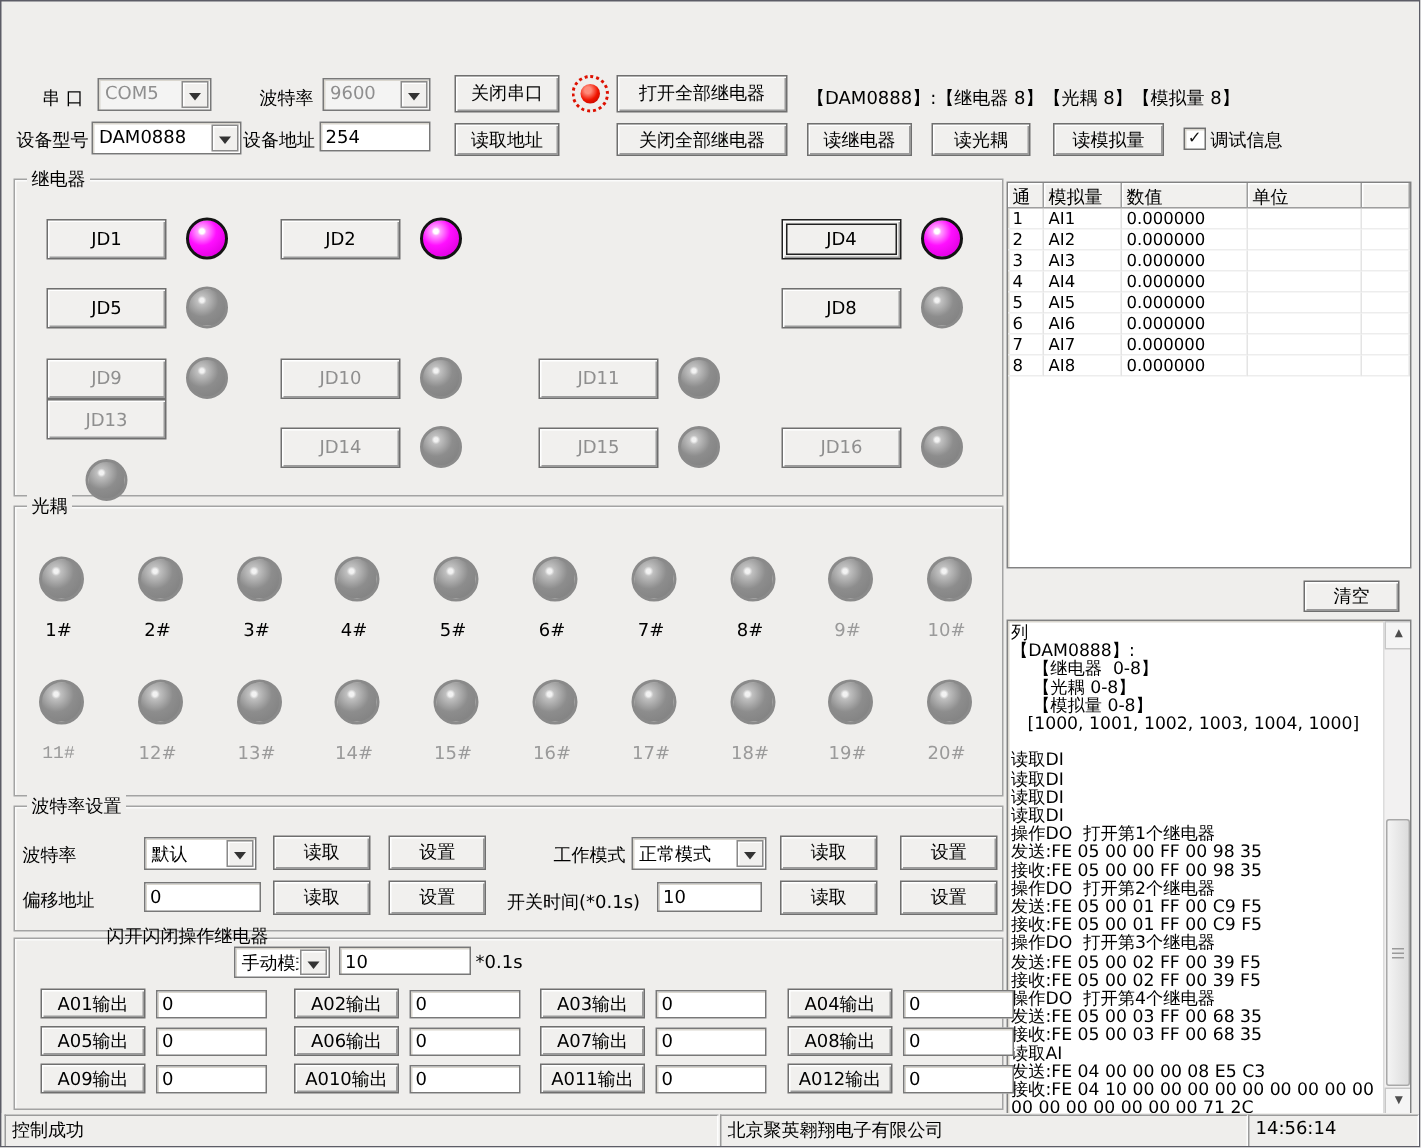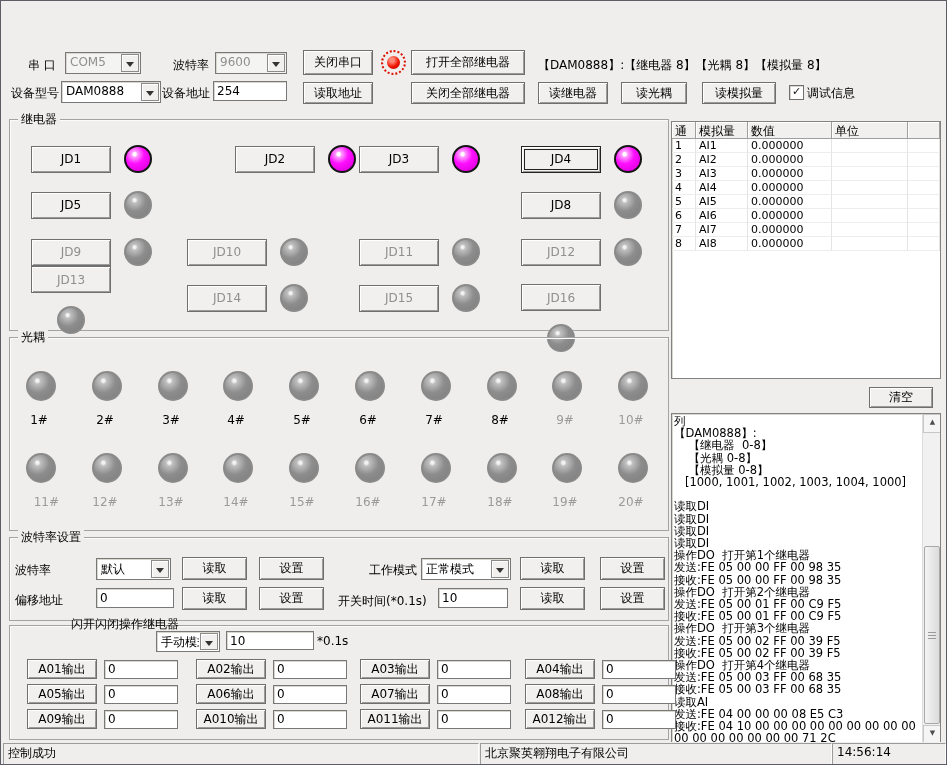--- a/index.html
+++ b/index.html
@@ -115,26 +115,22 @@
   <span class="cbx" style="left:788px;top:84px;">✓</span>
   <span class="lbl" style="left:806px;top:84px;">调试信息</span>
 
   <div class="group" style="left:8px;top:118px;width:658px;height:210px;">
     <span class="glabel">继电器</span>
   </div>
   <div class="relay" style="left:30px;top:144px;">
       <button class="btn rbtn">JD1</button>
       <span class="led on"></span>
     </div>
-  <div class="relay" style="left:186px;top:144px;margin-left:48px;">
+  <div class="relay" style="left:186px;top:144px;">
       <button class="btn rbtn">JD2</button>
-      <span class="led on"></span>
-    </div>
-  <div class="relay" style="left:358px;top:144px;">
-      <button class="btn rbtn">JD3</button>
       <span class="led on"></span>
     </div>
   <div class="relay" style="left:520px;top:144px;">
       <button class="btn rbtn focus">JD4</button>
       <span class="led on"></span>
     </div>
   <div class="relay" style="left:30px;top:190px;">
       <button class="btn rbtn">JD5</button>
       <span class="led off"></span>
     </div>
@@ -147,37 +143,33 @@
       <span class="led off"></span>
     </div>
   <div class="relay" style="left:186px;top:237px;">
       <button class="btn rbtn dis">JD10</button>
       <span class="led off"></span>
     </div>
   <div class="relay" style="left:358px;top:237px;">
       <button class="btn rbtn dis">JD11</button>
       <span class="led off"></span>
     </div>
-  <div class="relay" style="left:520px;top:237px;">
-      <button class="btn rbtn dis">JD12</button>
-      <span class="led off"></span>
-    </div>
   <div class="relay" style="left:30px;top:265px;flex-direction:column;">
       <button class="btn rbtn dis">JD13</button>
       <span class="led off"></span>
     </div>
   <div class="relay" style="left:186px;top:283px;">
       <button class="btn rbtn dis">JD14</button>
       <span class="led off"></span>
     </div>
   <div class="relay" style="left:358px;top:283px;">
       <button class="btn rbtn dis">JD15</button>
       <span class="led off"></span>
     </div>
-  <div class="relay" style="left:520px;top:283px;flex-direction:column;">
+  <div class="relay" style="left:520px;top:283px;">
       <button class="btn rbtn dis">JD16</button>
       <span class="led off"></span>
     </div>
 
   <div class="atable">
     <div class="thead">
       <span>通</span>
         <span>模拟量</span>
         <span>数值</span>
         <span>单位</span>
@@ -304,21 +296,21 @@
   <span class="led off big" style="left:25px;top:452px;"></span>
   <span class="led off big" style="left:91px;top:452px;"></span>
   <span class="led off big" style="left:157px;top:452px;"></span>
   <span class="led off big" style="left:222px;top:452px;"></span>
   <span class="led off big" style="left:288px;top:452px;"></span>
   <span class="led off big" style="left:354px;top:452px;"></span>
   <span class="led off big" style="left:420px;top:452px;"></span>
   <span class="led off big" style="left:486px;top:452px;"></span>
   <span class="led off big" style="left:551px;top:452px;"></span>
   <span class="led off big" style="left:617px;top:452px;"></span>
-  <span class="olabel lbl dis" style="left:18px;top:494px;width:40px;text-align:right;">11#</span>
+  <span class="olabel lbl dis" style="left:18px;top:494px;width:40px;text-align:center;font-family:Liberation Mono, monospace;">11#</span>
   <span class="olabel lbl dis" style="left:84px;top:494px;width:40px;text-align:center;">12#</span>
   <span class="olabel lbl dis" style="left:150px;top:494px;width:40px;text-align:center;">13#</span>
   <span class="olabel lbl dis" style="left:215px;top:494px;width:40px;text-align:center;">14#</span>
   <span class="olabel lbl dis" style="left:281px;top:494px;width:40px;text-align:center;">15#</span>
   <span class="olabel lbl dis" style="left:347px;top:494px;width:40px;text-align:center;">16#</span>
   <span class="olabel lbl dis" style="left:413px;top:494px;width:40px;text-align:center;">17#</span>
   <span class="olabel lbl dis" style="left:479px;top:494px;width:40px;text-align:center;">18#</span>
   <span class="olabel lbl dis" style="left:544px;top:494px;width:40px;text-align:center;">19#</span>
   <span class="olabel lbl dis" style="left:610px;top:494px;width:40px;text-align:center;">20#</span>
 

